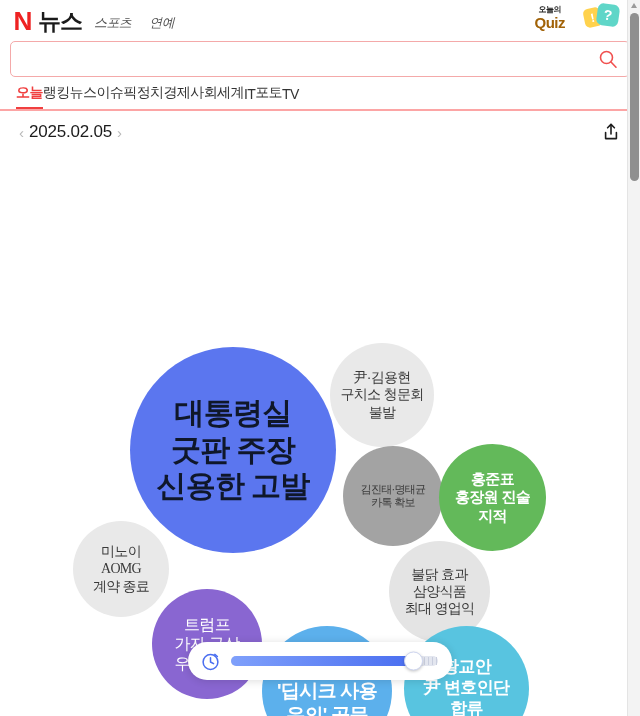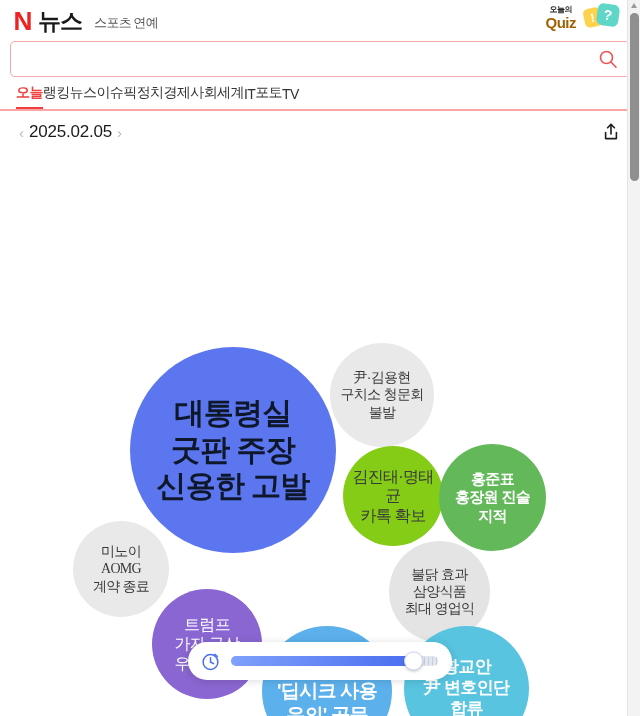--- a/index.html
+++ b/index.html
@@ -36,36 +36,37 @@
   .logo-news {
     font-size: 23px;
     font-weight: bold;
     color: #1a1a1a;
     margin-left: 7px;
     letter-spacing: -1px;
     line-height: 1;
   }
   .sub-links {
     display: flex;
-    gap: 2px;
+    gap: 18px;
     margin-left: 12px;
     margin-top: 4px;
+    font-style: italic;
   }
   .sub-link {
     font-size: 13px;
     color: #555;
     letter-spacing: -0.6px;
   }
   .quiz-badge {
     position: absolute;
     right: 18px;
     top: 3px;
     display: flex;
     align-items: flex-end;
-    gap: 7px;
+    gap: 18px;
   }
   .quiz-text { display: flex; flex-direction: column; align-items: center; line-height: 1; }
   .quiz-today { font-size: 8px; color: #222; font-weight: bold; letter-spacing: -0.5px; }
   .quiz-main  { font-size: 15px; color: #a16207; font-weight: bold; letter-spacing: -0.5px; margin-top: 1px;}
   .quiz-icons { position: relative; width: 38px; height: 26px; margin-left: 1px; margin-bottom: 1px;}
   .q-excl {
     position: absolute; left: 0; top: 5px;
     width: 17px; height: 19px; background: #ffd24d;
     border-radius: 5px; transform: rotate(-12deg);
     display: flex; align-items: center; justify-content: center;
@@ -339,21 +340,21 @@
     </span>
   </div>
 
   <div class="cloud" id="cloud">
       <div class="bubble" style="left: 130px; top: 194px; width: 206px; height: 206px; background: rgb(91, 118, 239); color: #0f172a; font-size: 30px; font-weight: bold; font-family: Liberation Serif, serif;">대통령실
 굿판 주장
 신용한 고발</div>
       <div class="bubble" style="left: 330px; top: 190px; width: 104px; height: 104px; background: rgb(233, 233, 233); color: rgb(58, 58, 58); font-size: 14px;">尹·김용현
 구치소 청문회
 불발</div>
-      <div class="bubble" style="left: 343px; top: 293px; width: 100px; height: 100px; background: #84cc16; color: rgb(58, 58, 58); font-size: 16px;">김진태·명태균
+      <div class="bubble" style="left: 343px; top: 293px; width: 100px; height: 100px; background: #a3a3a3; color: rgb(58, 58, 58); font-size: 11px;">김진태·명태균
 카톡 확보</div>
       <div class="bubble" style="left: 439px; top: 291px; width: 107px; height: 107px; background: rgb(99, 185, 90); color: rgb(255, 255, 255); font-size: 15px; font-weight: bold;">홍준표
 홍장원 진술
 지적</div>
       <div class="bubble" style="left: 73px; top: 368px; width: 96px; height: 96px; background: rgb(233, 233, 233); color: rgb(58, 58, 58); font-size: 14px; font-family: Liberation Serif, serif;">미노이
 AOMG
 계약 종료</div>
       <div class="bubble" style="left: 389px; top: 388px; width: 101px; height: 101px; background: rgb(228, 228, 228); color: rgb(58, 58, 58); font-size: 14px;">불닭 효과
 삼양식품
 최대 영업익</div>

